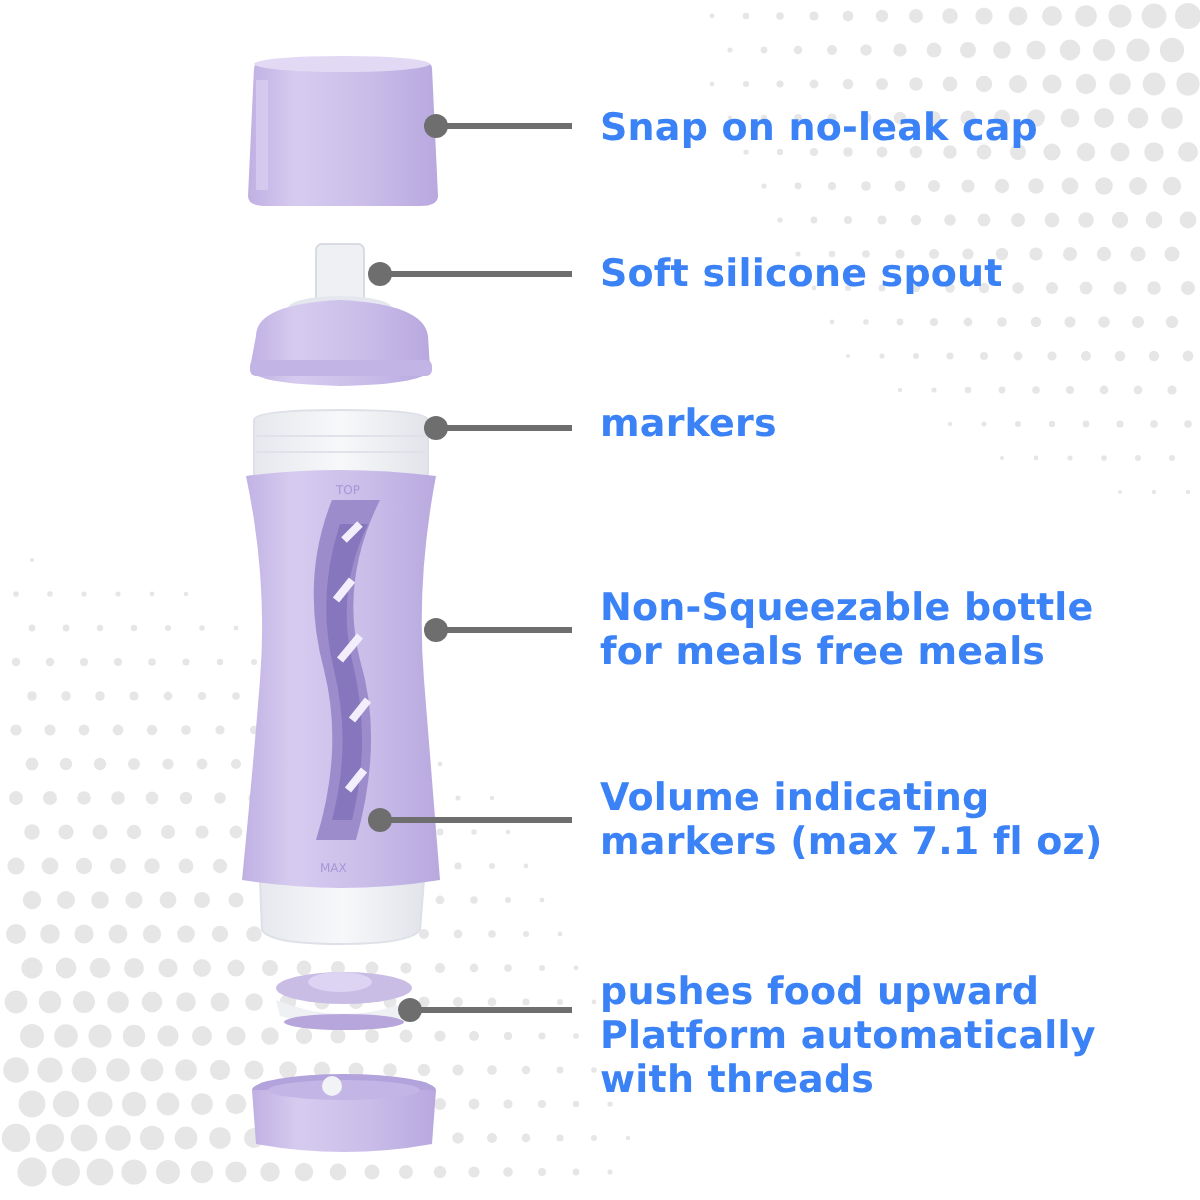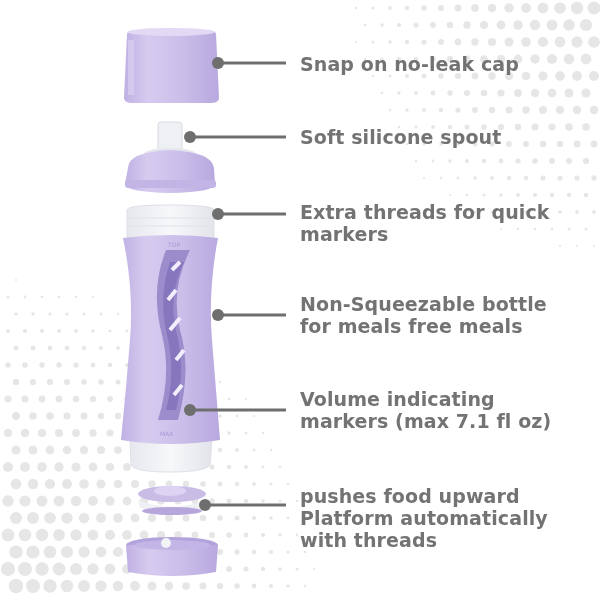--- a/index.html
+++ b/index.html
@@ -1,20 +1,20 @@
 <!DOCTYPE html>
 <html><head>
 <meta charset="utf-8">
 <style>
   html,body{margin:0;padding:0;}
   body{width:600px;height:600px;position:relative;overflow:hidden;background:#ffffff;font-family:"DejaVu Sans","Liberation Sans",sans-serif;}
   .bg{position:absolute;inset:0;}
   .product{position:absolute;left:0;top:0;width:600px;height:600px;}
   .callout{position:absolute;left:0;top:0;width:600px;height:600px;pointer-events:none;}
-  .label{position:absolute;left:300px;color:#737373;font-size:19px;font-weight:bold;line-height:22px;letter-spacing:0.1px;white-space:nowrap;}
+  .label{position:absolute;left:300px;color:#3b82f6;font-size:19px;font-weight:bold;line-height:22px;letter-spacing:0.1px;white-space:nowrap;}
 </style>
 </head>
 <body>
 
 <svg class="bg" width="600" height="600" viewBox="0 0 600 600" id="bgsvg">
     <circle cx="356" cy="8" r="1.2" fill="#e6e6e6"></circle>
     <circle cx="373" cy="8" r="1.6" fill="#e6e6e6"></circle>
     <circle cx="390" cy="8" r="1.9" fill="#e6e6e6"></circle>
     <circle cx="407" cy="8" r="2.3" fill="#e6e6e6"></circle>
     <circle cx="424" cy="8" r="2.7" fill="#e6e6e6"></circle>
@@ -538,21 +538,20 @@
     </g>
   </svg>
 
 <div class="label" style="top:53px">
   <div>Snap on no-leak cap</div>
 </div>
 <div class="label" style="top:126px">
   <div>Soft silicone spout</div>
 </div>
 <div class="label" style="top:201px">
-  <div>Extra threads for quick</div>
   <div>markers</div>
 </div>
 <div class="label" style="top:293px">
   <div>Non-Squeezable bottle</div>
   <div>for meals free meals</div>
 </div>
 <div class="label" style="top:388px">
   <div>Volume indicating</div>
   <div>markers (max 7.1 fl oz)</div>
 </div>

